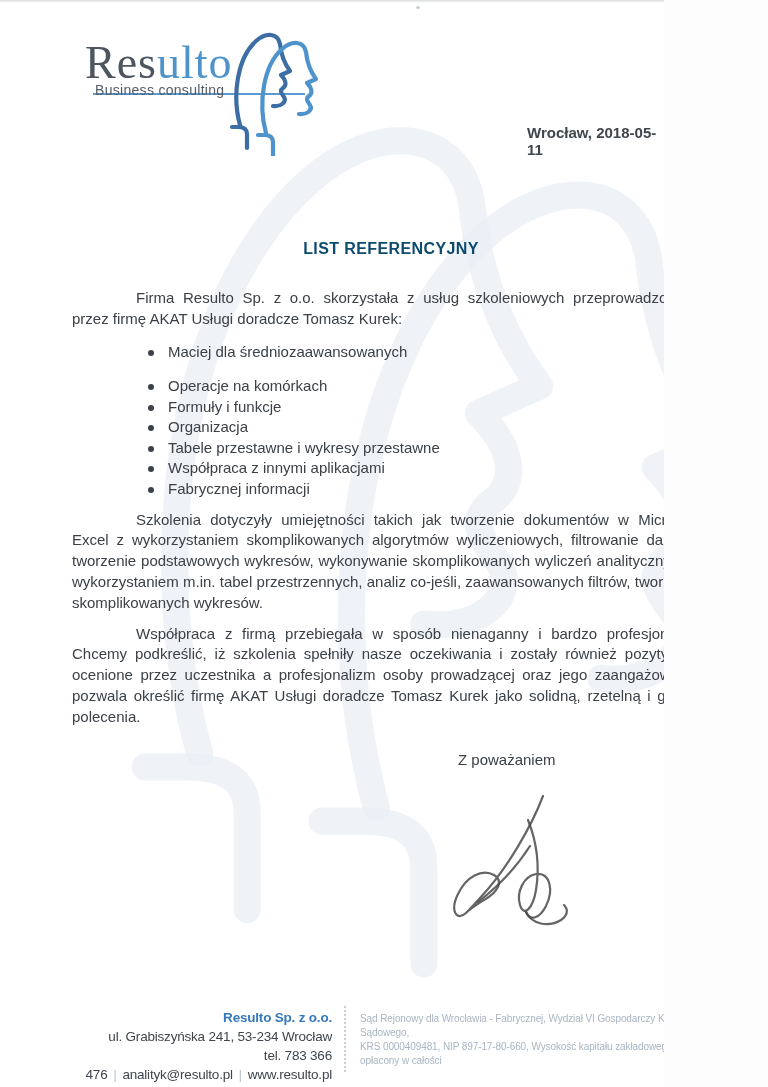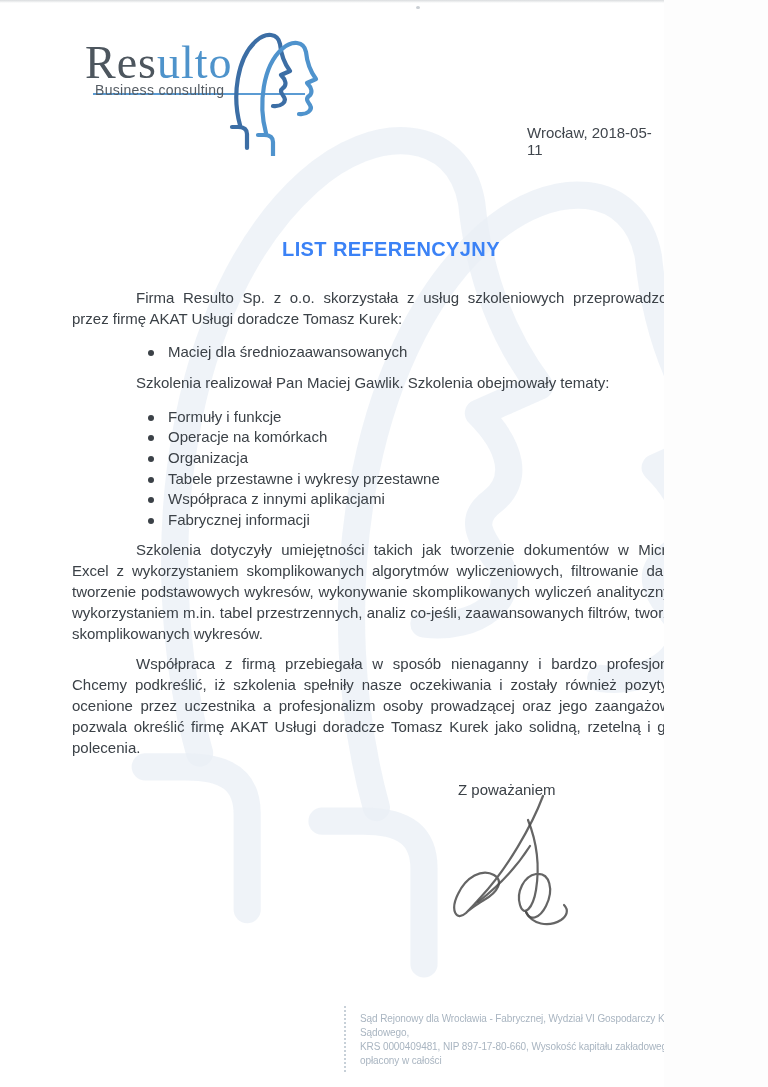--- a/index.html
+++ b/index.html
@@ -11,24 +11,24 @@
   
   .watermark{position:absolute;top:0;left:0;pointer-events:none;}
   
   .logo{position:absolute;left:85px;top:38px;width:260px;}
   .logo-word{font-family:"Liberation Serif","DejaVu Serif",serif;font-size:46px;line-height:50px;letter-spacing:1px;}
   .logo-res{color:#4d565e;}
   .logo-ulto{color:#4e93cb;}
   .logo-rule{position:absolute;left:8px;top:55px;width:212px;height:2px;background:#5b9bd3;}
   .logo-tagline{position:absolute;left:10px;top:44px;font-size:14px;color:#555c63;letter-spacing:0.3px;}
   .logo-faces{position:absolute;left:143px;top:-12px;}
-  .date-line{position:absolute;left:527px;top:124px;font-size:15px;color:#40464d;}
+  .date-line{position:absolute;left:527px;top:124px;font-size:15px;color:#40464d;font-weight:bold;}
   
   .content{position:absolute;left:72px;top:231px;width:638px;color:#3b4147;font-size:15px;line-height:20.8px;}
-  .doc-title{font-size:20px;font-weight:bold;text-align:center;letter-spacing:0.4px;margin:8px 0 28px 0;color:#3b82f6;}
+  .doc-title{font-size:16px;font-weight:bold;text-align:center;letter-spacing:0.4px;margin:8px 0 28px 0;color:#0c4a6e;}
   .para{margin:10px 11px 0 0;text-align:justify;text-indent:64px;}
   .blist{margin:13px 0 0 0;padding:0 0 0 96px;list-style:none;}
   .blist li{position:relative;line-height:20.6px;}
   .blist li::before{content:"";position:absolute;left:-20px;top:8px;width:6px;height:6px;border-radius:50%;background:#3b4147;}
   .closing{margin:22px 0 0 386px;text-indent:0;}
   .signature{position:absolute;left:420px;top:780px;pointer-events:none;}
   
   .footer{position:absolute;left:0;top:1004px;width:768px;height:83px;font-family:"Liberation Sans",sans-serif;}
   .footer-left{position:absolute;left:40px;top:4px;width:292px;text-align:right;letter-spacing:-0.2px;}
   .footer-company{font-size:13.5px;font-weight:bold;color:#3579bd;line-height:19px;}
@@ -80,26 +80,25 @@
   <div class="content">
     <div class="doc-title">LIST REFERENCYJNY</div>
 
     <p class="para">Firma Resulto Sp. z o.o. skorzystała z usług szkoleniowych przeprowadzonych przez firmę AKAT Usługi doradcze Tomasz Kurek:</p>
 
     <ul class="blist">
 
     <li>Maciej dla średniozaawansowanych</li>
       </ul>
 
-    <p class="para">Szkolenia realizował Pan Maciej Gawlik. Szkolenia obejmowały tematy:</p>
 
     <ul class="blist">
 
-    <li>Formuły i funkcje</li>
-        <li>Operacje na komórkach</li>
+    <li>Operacje na komórkach</li>
+        <li>Formuły i funkcje</li>
         <li>Organizacja</li>
         <li>Tabele przestawne i wykresy przestawne</li>
         <li>Współpraca z innymi aplikacjami</li>
         <li>Fabrycznej informacji</li>
       </ul>
 
     <p class="para">Szkolenia dotyczyły umiejętności takich jak tworzenie dokumentów w Microsoft Excel z wykorzystaniem skomplikowanych algorytmów wyliczeniowych, filtrowanie danych, tworzenie podstawowych wykresów, wykonywanie skomplikowanych wyliczeń analitycznych z wykorzystaniem m.in. tabel przestrzennych, analiz co-jeśli, zaawansowanych filtrów, tworzenie skomplikowanych wykresów.</p>
 
     <p class="para">Współpraca z firmą przebiegała w sposób nienaganny i bardzo profesjonalny. Chcemy podkreślić, iż szkolenia spełniły nasze oczekiwania i zostały również pozytywnie ocenione przez uczestnika a profesjonalizm osoby prowadzącej oraz jego zaangażowanie pozwala określić firmę AKAT Usługi doradcze Tomasz Kurek jako solidną, rzetelną i godną polecenia.</p>
 
@@ -109,20 +108,25 @@
   <svg class="signature" width="200" height="180" viewBox="0 0 200 180">
     <g fill="none" stroke="#4a4a4a" stroke-opacity="0.85" stroke-width="2.2" stroke-linecap="round" stroke-linejoin="round">
       <path d="M123,16 C112,45 88,88 60,118 C54,125 49,130 46,133 C36,142 30,130 38,114 C46,97 62,88 74,95 C84,101 78,112 64,120 C58,124 51,128 46,133"></path>
       <path d="M58,122 C80,105 96,88 110,66"></path>
       <path d="M108,40 C116,60 120,85 116,110 C113,128 104,138 100,125 C96,112 104,96 116,94 C130,92 134,110 126,126 C120,138 110,142 106,132"></path>
       <path d="M106,132 C112,144 128,148 141,140 C147,136 149,130 144,125"></path>
     </g>
   </svg>
 
   <div class="footer">
+    <div class="footer-left">
+      <div class="footer-company">Resulto Sp. z o.o.</div>
+      <div class="footer-line">ul. Grabiszyńska 241, 53-234 Wrocław</div>
+      <div class="footer-line"><span>tel. 783 366 476</span><span class="footer-sep">|</span><span>analityk@resulto.pl</span><span class="footer-sep">|</span><span>www.resulto.pl</span></div>
+    </div>
     <div class="footer-divider"></div>
     <div class="footer-right">
       <div>Sąd Rejonowy dla Wrocławia - Fabrycznej, Wydział VI Gospodarczy Krajowego Rejestru Sądowego,</div>
       <div>KRS 0000409481, NIP 897-17-80-660, Wysokość kapitału zakładowego 18 000 PLN, opłacony w całości</div>
     </div>
   </div>
 
 </div>
 
 </body></html>

